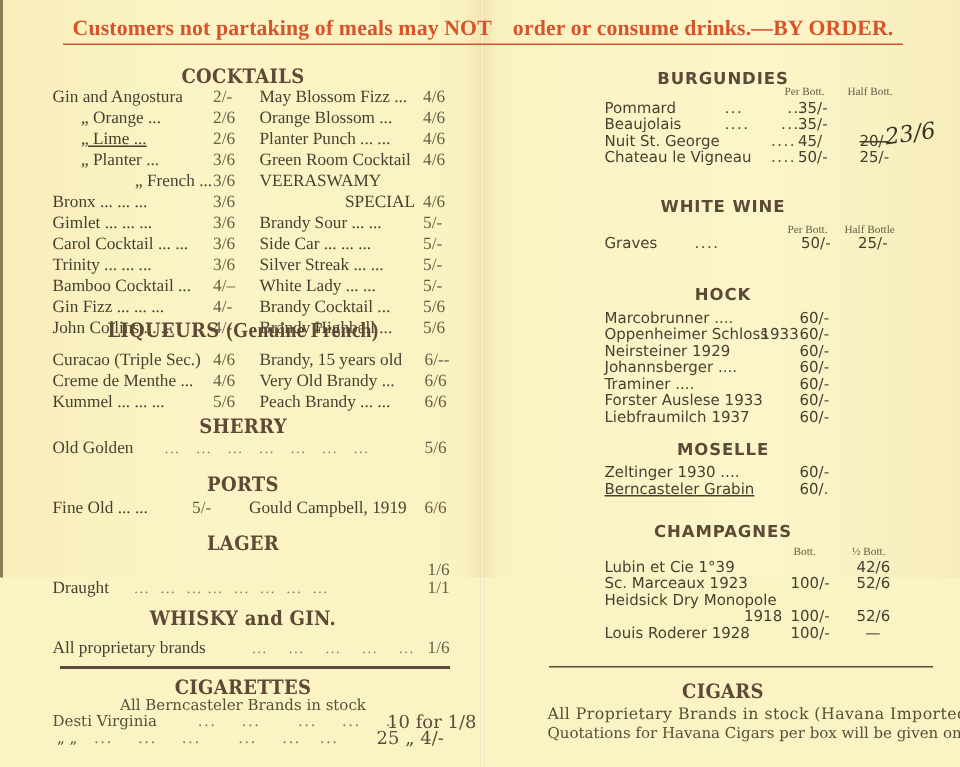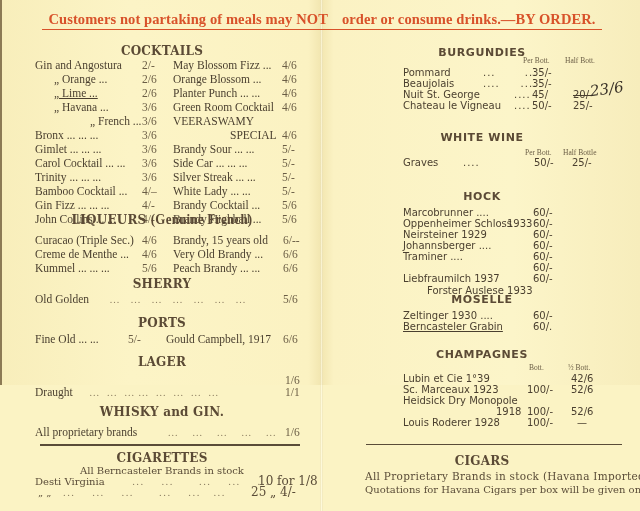--- a/index.html
+++ b/index.html
@@ -41,21 +41,21 @@
 
   <div class="hdr" style="left:0;width:320px;top:44px;">COCKTAILS</div>
 
   <div>
     <div class="row" style="left:33px;top:59px;">Gin and Angostura</div>
     <div class="price" style="left:140px;top:59px;">2/-</div>
     <div class="row" style="left:52px;top:73px;">„   Orange   ...</div>
     <div class="price" style="left:140px;top:73px;">2/6</div>
     <div class="row" style="left:52px;top:87px;text-decoration:underline;">„   Lime   ...</div>
     <div class="price" style="left:140px;top:87px;">2/6</div>
-    <div class="row" style="left:52px;top:101px;">„   Havana   ...</div>
+    <div class="row" style="left:52px;top:101px;">„   Planter   ...</div>
     <div class="price" style="left:140px;top:101px;">3/6</div>
     <div class="row" style="left:52px;top:115px;margin-left:36px;">„   French   ...</div>
     <div class="price" style="left:140px;top:115px;">3/6</div>
     <div class="row" style="left:33px;top:129px;">Bronx   ...   ...   ...</div>
     <div class="price" style="left:140px;top:129px;">3/6</div>
     <div class="row" style="left:33px;top:143px;">Gimlet   ...   ...   ...</div>
     <div class="price" style="left:140px;top:143px;">3/6</div>
     <div class="row" style="left:33px;top:157px;">Carol Cocktail ...   ...</div>
     <div class="price" style="left:140px;top:157px;">3/6</div>
     <div class="row" style="left:33px;top:171px;">Trinity   ...   ...   ...</div>
@@ -114,21 +114,21 @@
   <div class="hdr" style="left:0;width:320px;top:277px;">SHERRY</div>
   <div class="row" style="left:33px;top:293px;">
     <span>Old Golden</span>
     <span class="dots" style="margin-left:18px;">...&nbsp;&nbsp;&nbsp;...&nbsp;&nbsp;&nbsp;...&nbsp;&nbsp;&nbsp;...&nbsp;&nbsp;&nbsp;...&nbsp;&nbsp;&nbsp;...&nbsp;&nbsp;&nbsp;...</span>
   </div>
   <div class="price" style="left:281px;top:293px;">5/6</div>
 
   <div class="hdr" style="left:0;width:320px;top:316px;">PORTS</div>
   <div class="row" style="left:33px;top:333px;">Fine Old   ...   ...</div>
   <div class="price" style="left:126px;top:333px;">5/-</div>
-  <div class="row" style="left:164px;top:333px;">Gould Campbell, 1917</div>
+  <div class="row" style="left:164px;top:333px;">Gould Campbell, 1919</div>
   <div class="price" style="left:281px;top:333px;">6/6</div>
 
   <div class="hdr" style="left:0;width:320px;top:355px;">LAGER</div>
   <div class="price" style="left:283px;top:374px;">1/6</div>
   <div class="row" style="left:33px;top:386px;">
     <span>Draught</span>
     <span class="dots" style="margin-left:14px;">...&nbsp;&nbsp;...&nbsp;&nbsp;...&nbsp;...&nbsp;&nbsp;...&nbsp;&nbsp;...&nbsp;&nbsp;...&nbsp;&nbsp;...</span>
   </div>
   <div class="price" style="left:283px;top:386px;">1/1</div>
 
@@ -186,21 +186,21 @@
   <div class="rrow" style="left:531px;top:207px;">60/-</div>
   <div class="rrow" style="left:401px;top:218px;">Oppenheimer Schloss</div>
   <div class="rrow" style="left:505px;top:218px;">1933</div>
   <div class="rrow" style="left:531px;top:218px;">60/-</div>
   <div class="rrow" style="left:401px;top:229px;">Neirsteiner 1929</div>
   <div class="rrow" style="left:531px;top:229px;">60/-</div>
   <div class="rrow" style="left:401px;top:240px;">Johannsberger   ....</div>
   <div class="rrow" style="left:531px;top:240px;">60/-</div>
   <div class="rrow" style="left:401px;top:251px;">Traminer   ....</div>
   <div class="rrow" style="left:531px;top:251px;">60/-</div>
-  <div class="rrow" style="left:425px;top:262px;margin-top:23px;">Forster Auslese 1933</div>
+  <div class="rrow" style="left:401px;top:262px;">Forster Auslese 1933</div>
   <div class="rrow" style="left:531px;top:262px;">60/-</div>
   <div class="rrow" style="left:401px;top:273px;">Liebfraumilch 1937</div>
   <div class="rrow" style="left:531px;top:273px;">60/-</div>
 
   <div class="rhdr" style="left:320px;width:320px;top:293px;">MOSELLE</div>
   <div class="rrow" style="left:401px;top:310px;">Zeltinger 1930   ....</div>
   <div class="rrow" style="left:531px;top:310px;">60/-</div>
   <div class="rrow" style="left:401px;top:321px;text-decoration:underline;">Berncasteler Grabin</div>
   <div class="rrow" style="left:531px;top:321px;">60/.</div>
 

